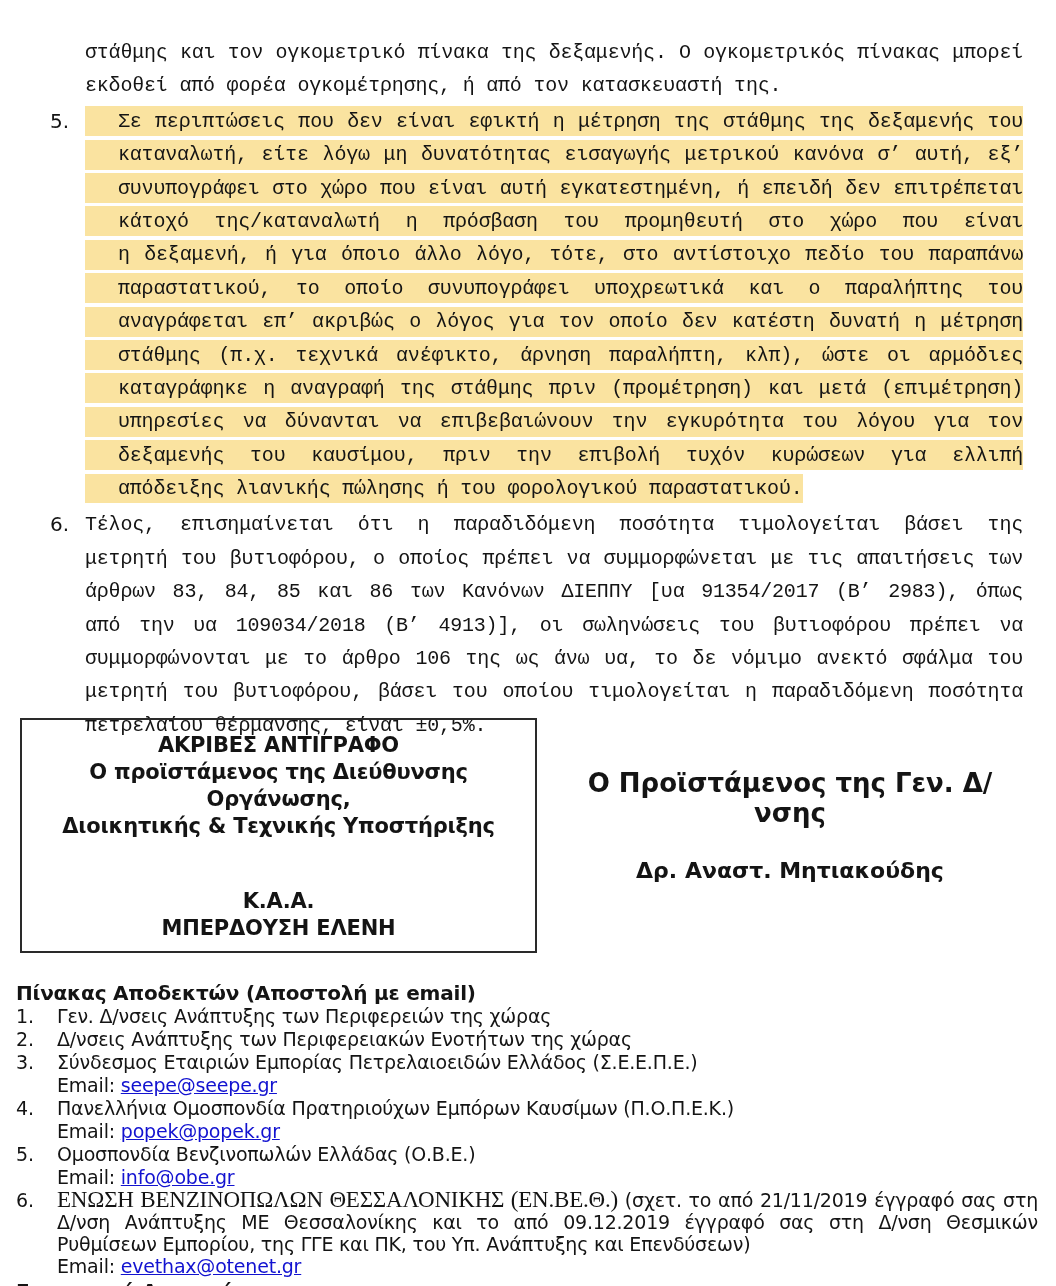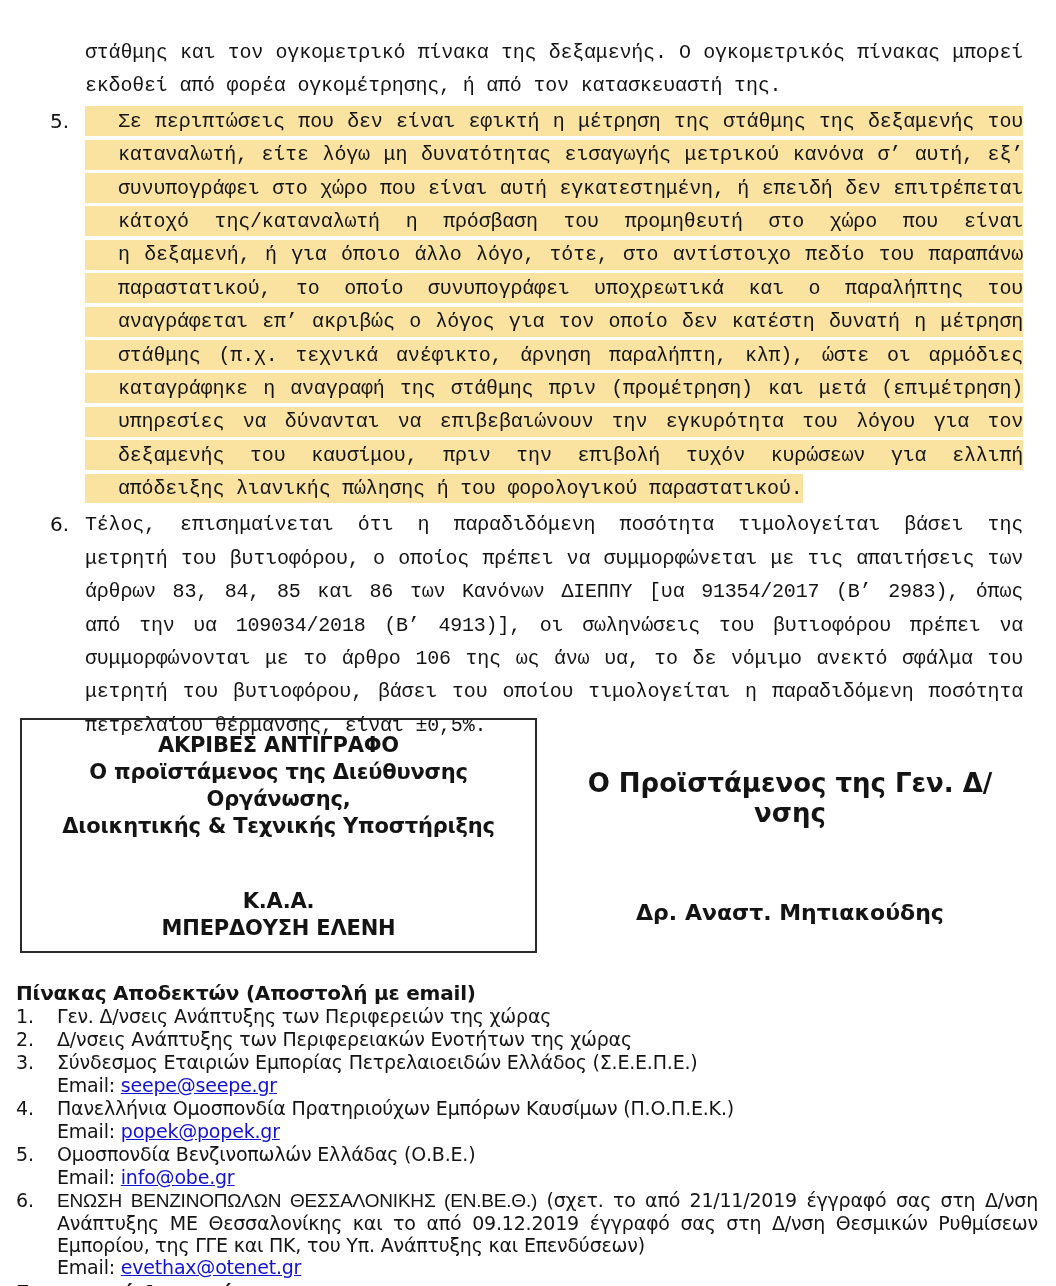--- a/index.html
+++ b/index.html
@@ -33,32 +33,32 @@
   }
   .sig-line,.sig-kaa,.sig-name{
     font-weight:bold;font-size:21px;line-height:27px;letter-spacing:-0.2px;
   }
   .sig-kaa{margin-top:48px;}
   .sig-right-title{
     position:absolute;left:555px;top:768px;width:470px;text-align:center;
     font-weight:bold;font-size:26px;
   }
   .sig-right-name{
-    position:absolute;left:555px;top:900px;width:470px;text-align:center;
+    position:absolute;left:555px;top:858px;width:470px;text-align:center;
     font-weight:bold;font-size:22px;
   }
   
   .recipients{position:absolute;left:16px;top:981px;width:1022px;}
   .recipients-heading{font-weight:bold;font-size:20px;line-height:24px;letter-spacing:-0.2px;}
   .rcpt{display:flex;align-items:flex-start;}
   .rcpt-num{flex:0 0 41px;font-size:19px;line-height:23px;letter-spacing:-0.2px;}
   .rcpt-body{flex:1;font-size:19px;line-height:23px;letter-spacing:-0.2px;min-width:0;}
   .rcpt-text{line-height:23px;}
   .just-text .rcpt-text{text-align:justify;line-height:22px;}
-  .serif{font-family:Liberation Sans, sans-serif;font-size:19px;}
+  .serif{font-family:Liberation Serif, serif;font-size:23px;}
   .rcpt-email{line-height:23px;}
   .email-link{color:var(--link,#1212D0);text-decoration:underline;cursor:pointer;}
   .footer-cut{font-weight:bold;font-size:20px;line-height:24px;margin-top:1px;letter-spacing:-0.2px;}
 </style>
 </head>
 <body>
 
 <div class="page">
 
   <div class="content">

